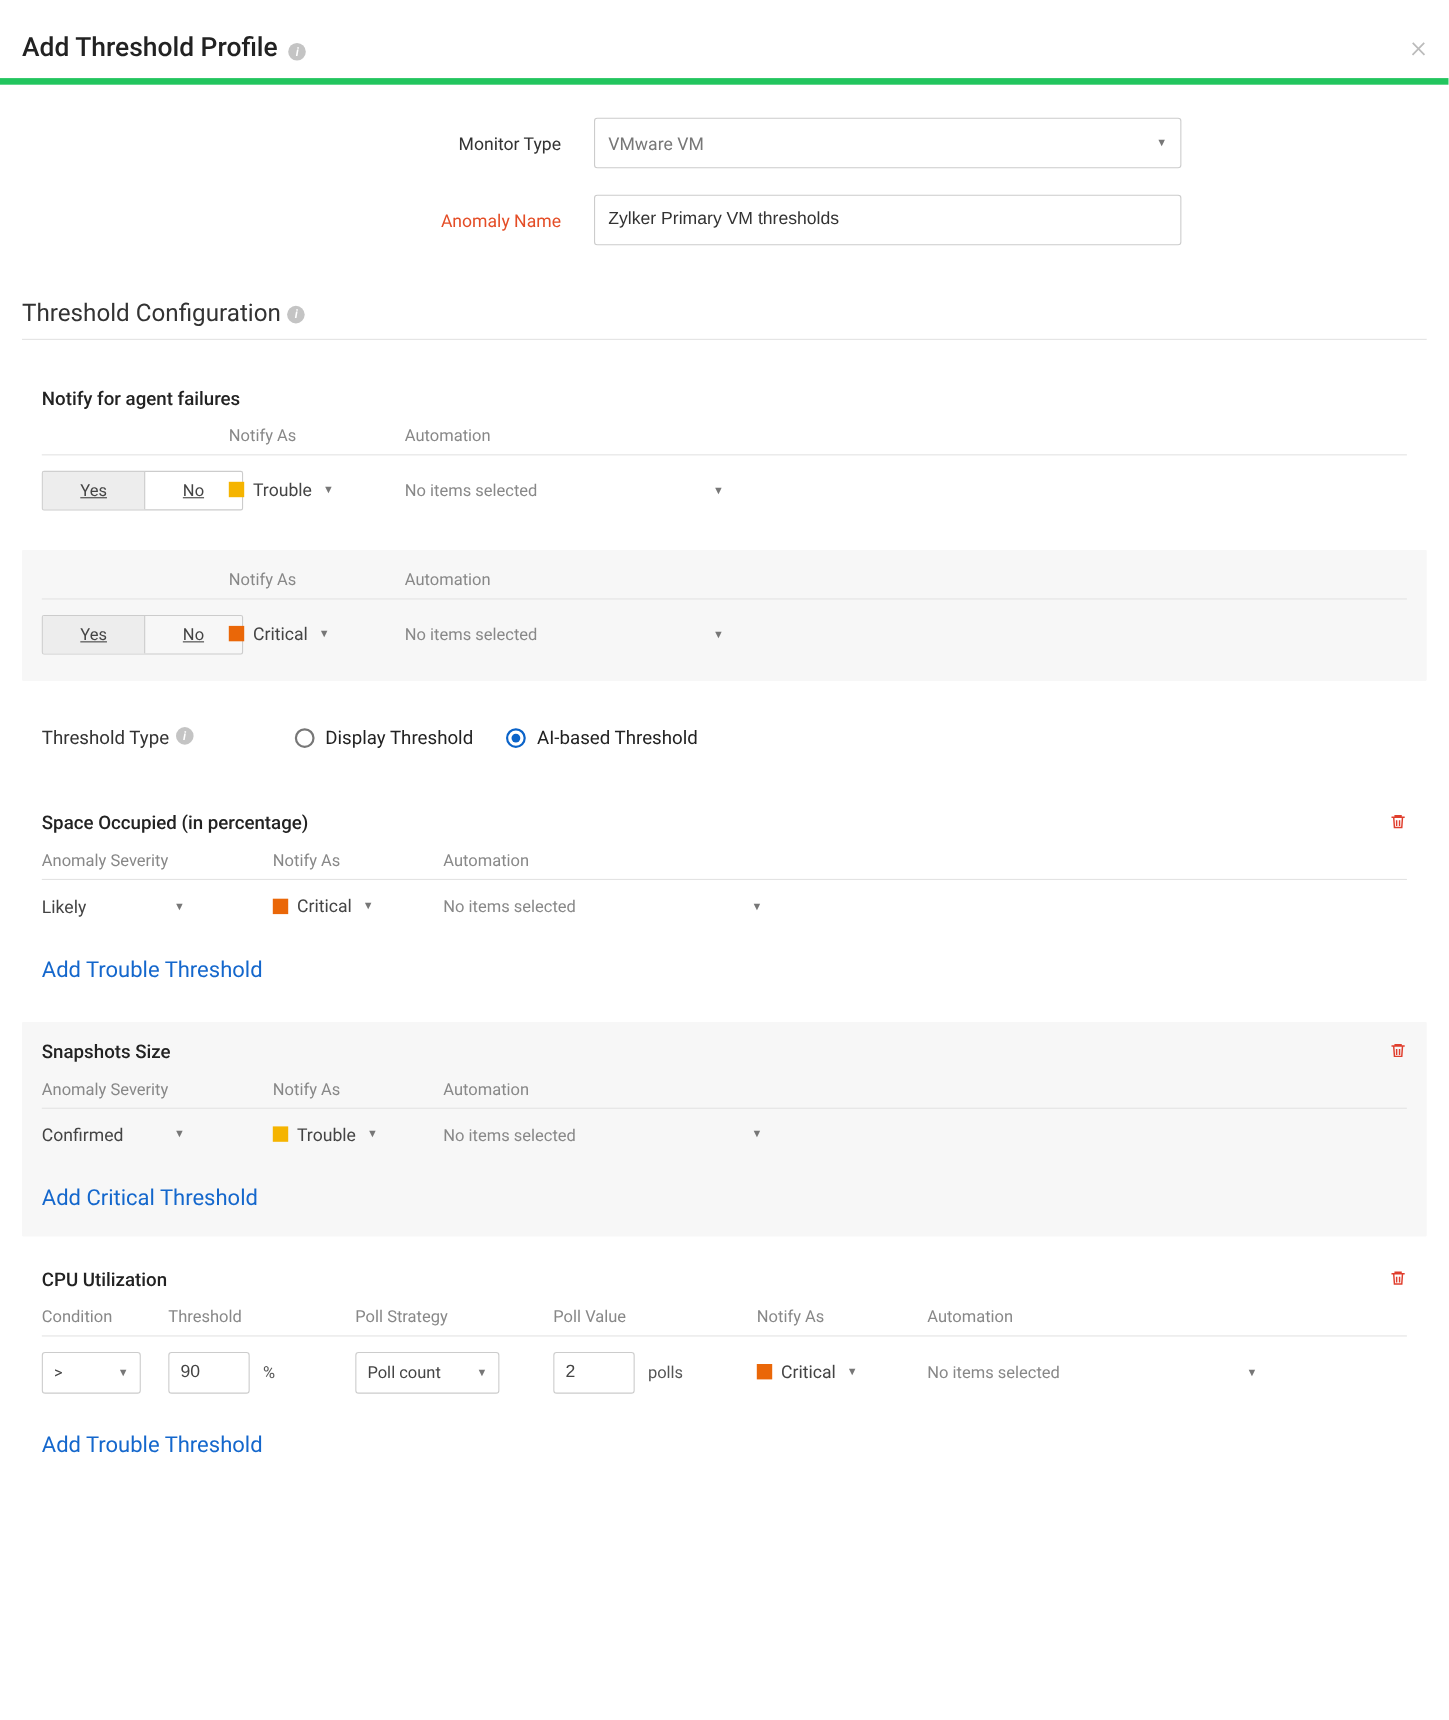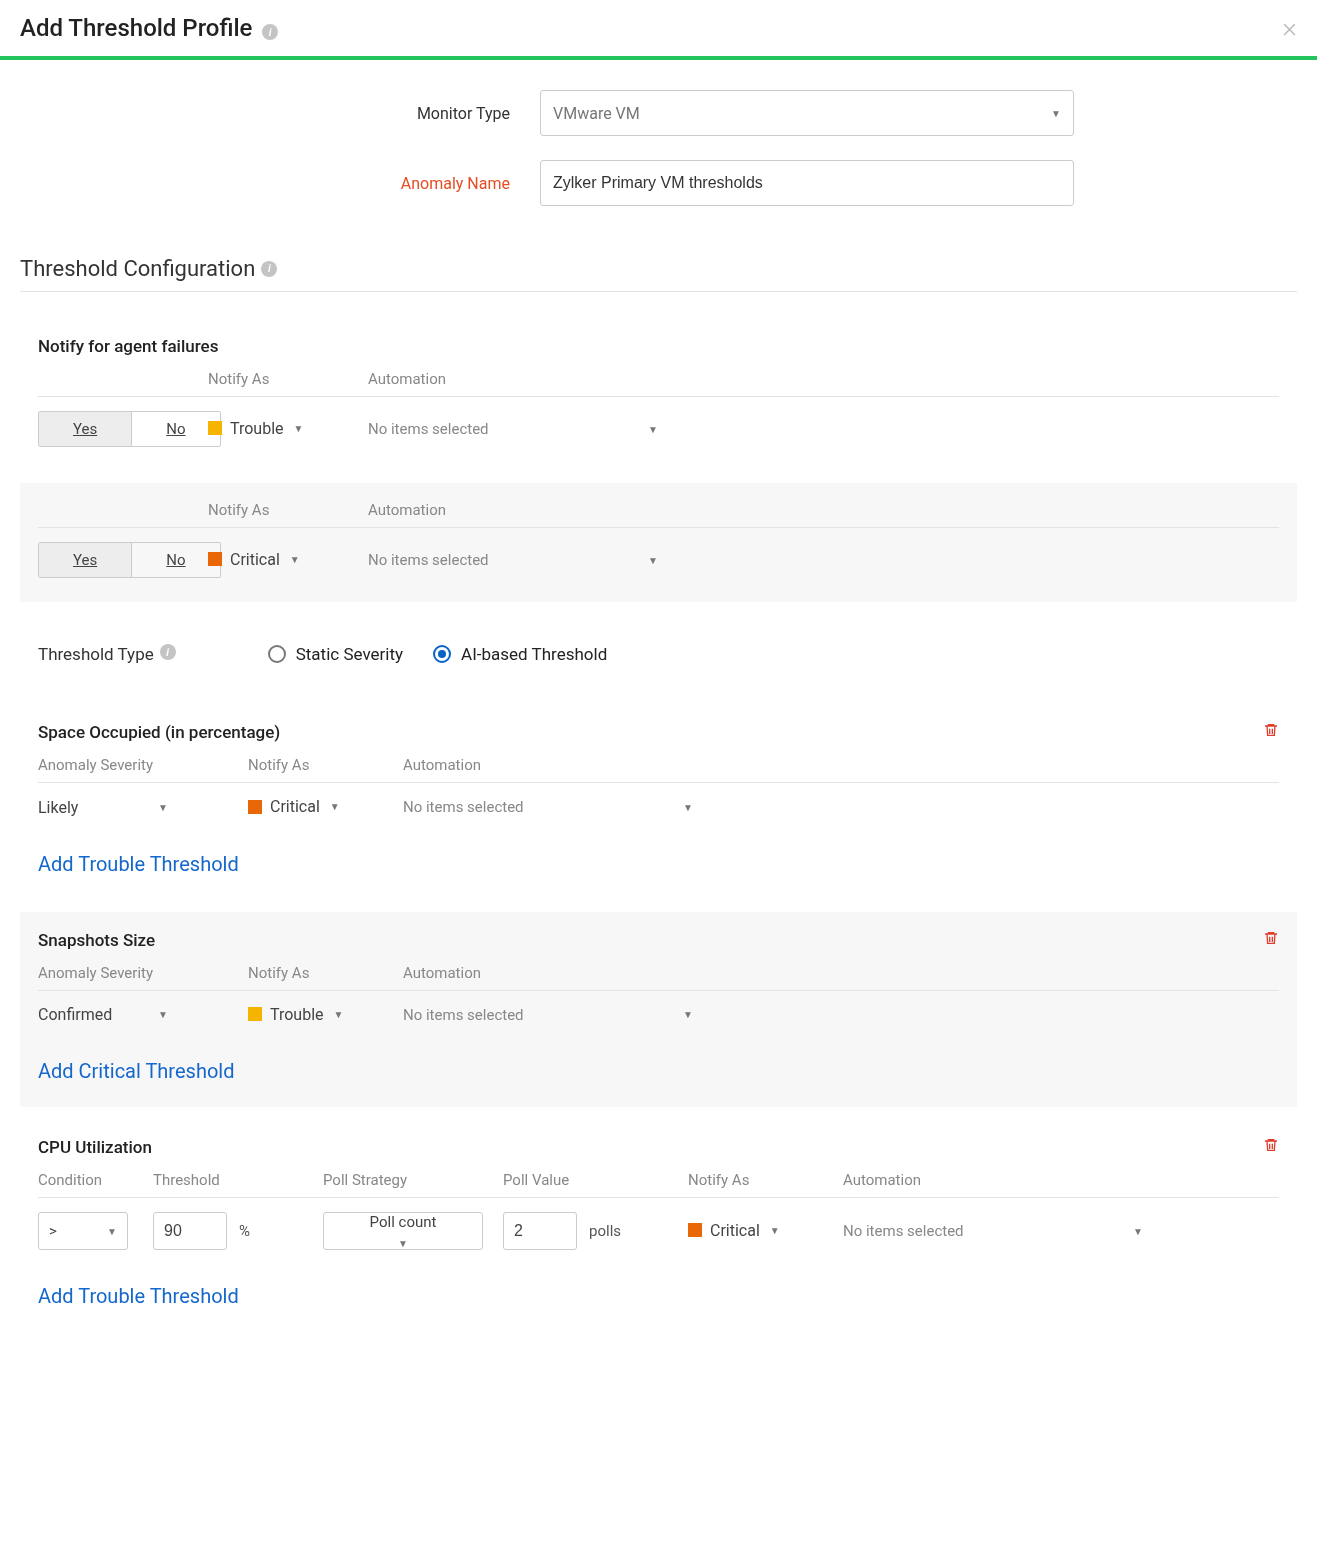--- a/index.html
+++ b/index.html
@@ -9,22 +9,22 @@
     font-size: 15px;
     color: #333;
     background: #fff;
     width: 1317px;
   }
   
   .modal-header {
     display: flex;
     justify-content: space-between;
     align-items: center;
-    padding: 14px 20px 14px 20px;
-    border-bottom: 4px solid #22c55e;
+    padding: 29px 20px 14px 20px;
+    border-bottom: 6px solid #22c55e;
   }
   .modal-title {
     font-size: 24px;
     font-weight: 500;
     color: #222;
   }
   .info-icon {
     display: inline-flex;
     align-items: center;
     justify-content: center;
@@ -298,21 +298,21 @@
   </div>
 
   <div class="threshold-type-row">
     <div class="threshold-type-label">
       <span>Threshold Type</span>
       <span class="info-icon">i</span>
     </div>
     <div class="radio-group">
       <span class="radio-opt">
         <span class="radio"></span>
-        <span>Static Severity</span>
+        <span>Display Threshold</span>
       </span>
       <span class="radio-opt">
         <span class="radio checked"></span>
         <span>AI-based Threshold</span>
       </span>
     </div>
   </div>
 
   <div class="block">
     <span class="delete-icon">
@@ -402,21 +402,21 @@
         <span class="small-select" style="width:90px;">
           <span>&gt;</span>
           <span class="caret">▼</span>
         </span>
       </div>
       <div class="wC2" style="display:flex;align-items:center;">
         <input class="small-input" type="text" value="90" style="">
         <span class="unit">%</span>
       </div>
       <div class="wC3">
-        <span class="small-select" style="width:160px;flex-direction:column;">
+        <span class="small-select" style="width:131px;">
           <span>Poll count</span>
           <span class="caret">▼</span>
         </span>
       </div>
       <div class="wC4" style="display:flex;align-items:center;">
         <input class="small-input" type="text" value="2" style="">
         <span class="unit">polls</span>
       </div>
       <div class="wC5">
         <span class="picker">

